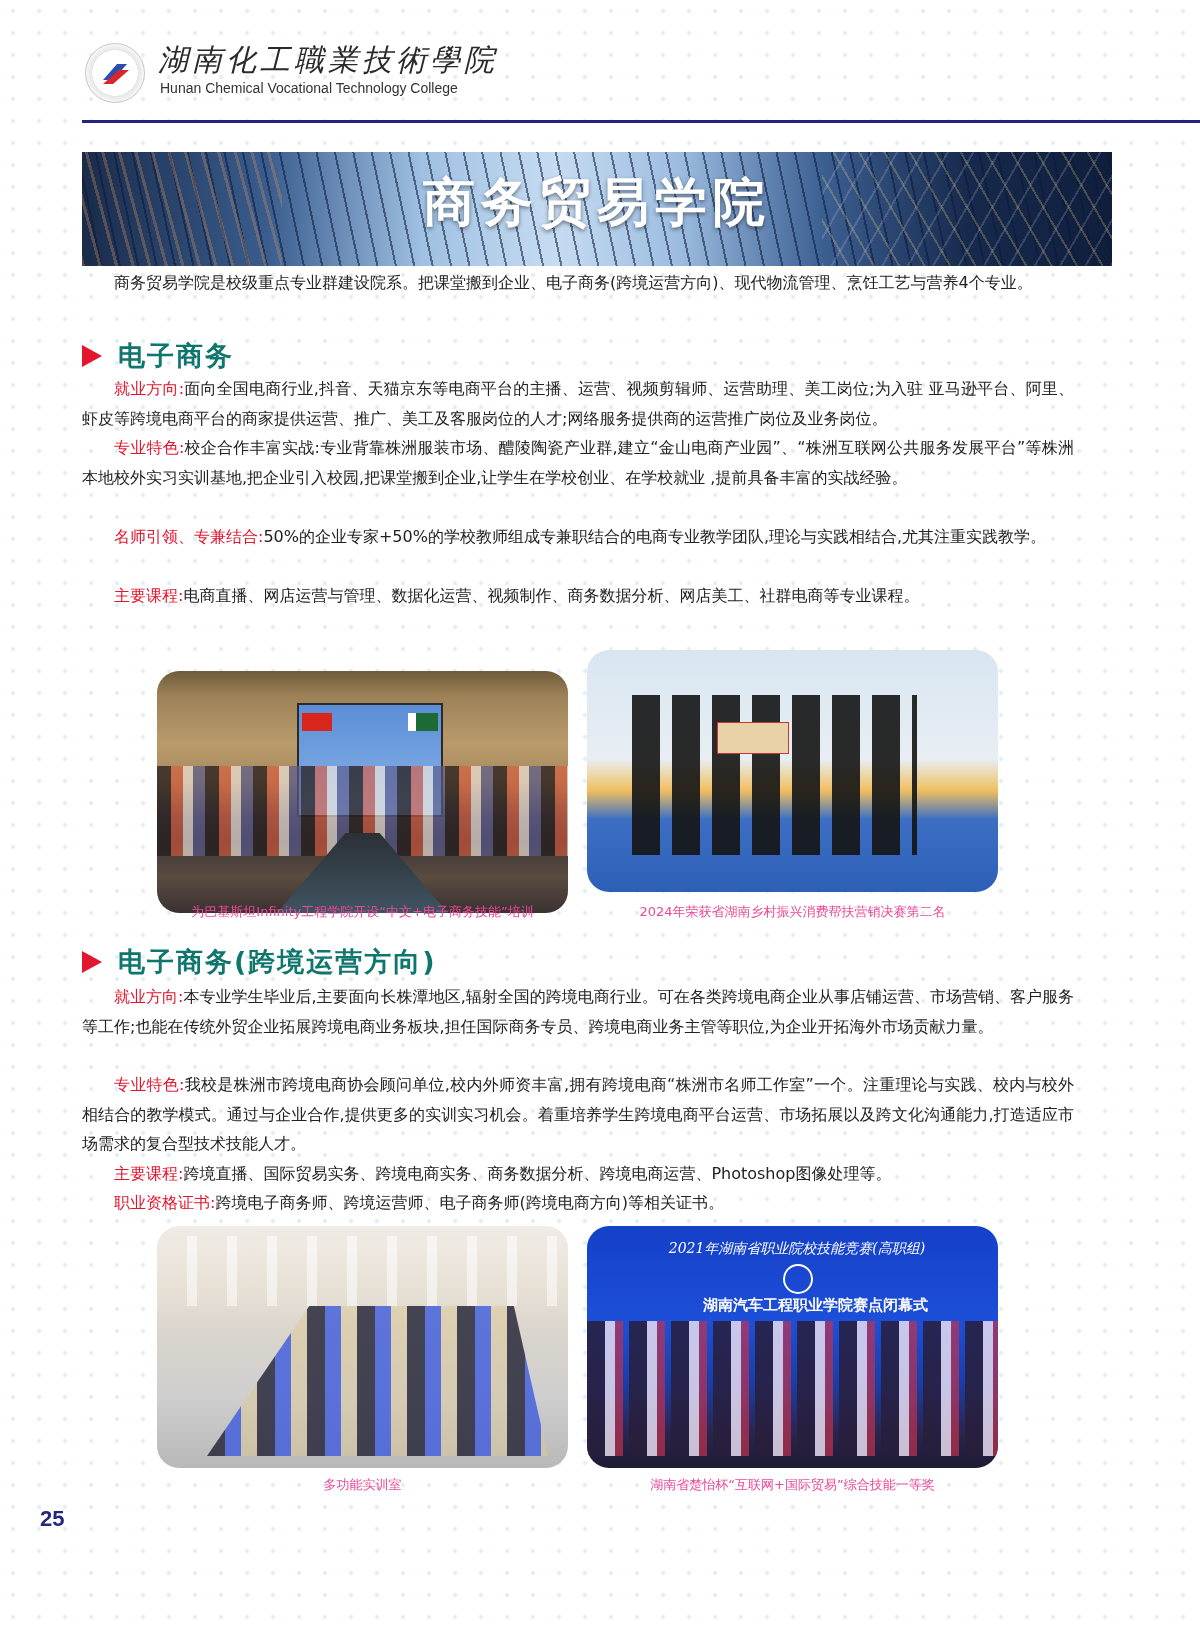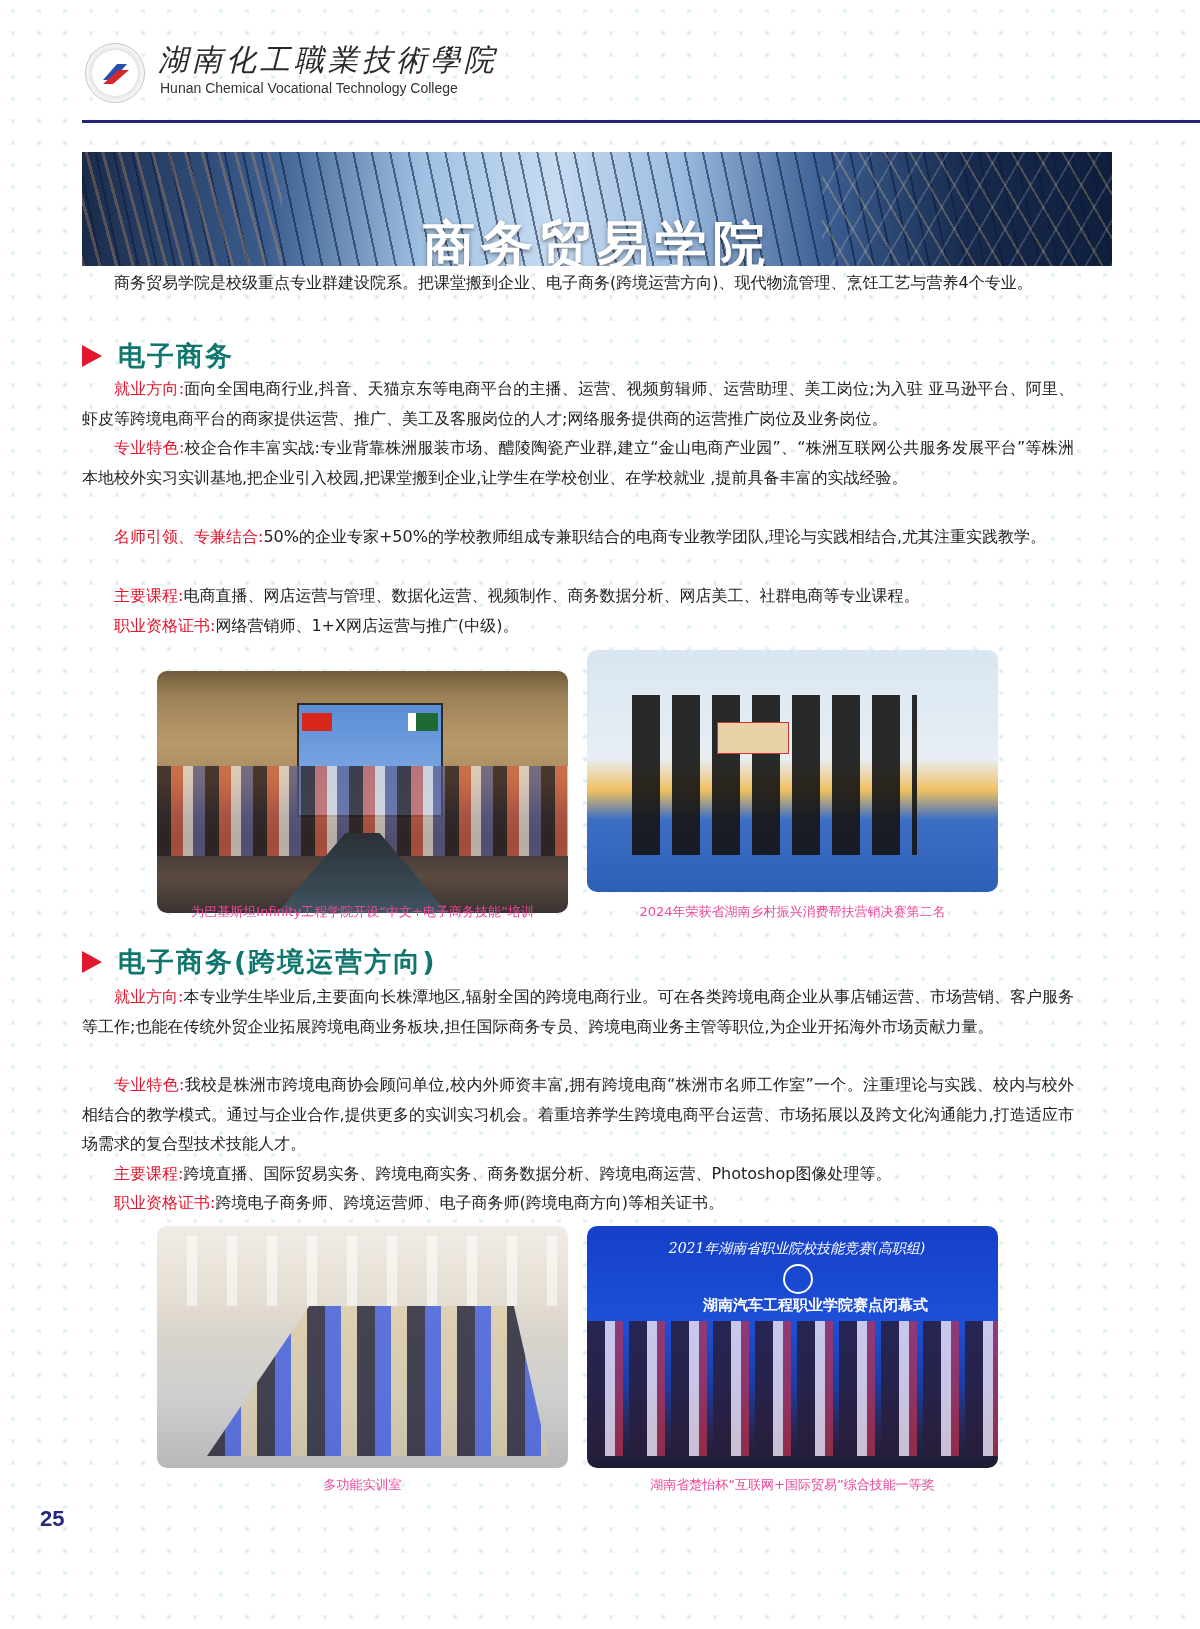--- a/index.html
+++ b/index.html
@@ -34,32 +34,32 @@
   }
   .banner .win { position: absolute; right: 0; top: 0; width: 290px; height: 114px;
     background:
       repeating-linear-gradient(60deg, rgba(255,210,120,0.25) 0 2px, rgba(0,0,0,0) 2px 22px),
       repeating-linear-gradient(-60deg, rgba(255,255,255,0.15) 0 2px, rgba(0,0,0,0) 2px 22px);
   }
   .banner .left-tower { position: absolute; left: 0; top: 0; width: 200px; height: 114px;
     background: repeating-linear-gradient(75deg, rgba(200,140,90,0.35) 0 3px, rgba(0,0,0,0) 3px 16px); }
   .banner-title { position: absolute; left: 0; right: 0; top: 16px; text-align: center;
     font-size: 52px; font-weight: bold; color: #ffffff; letter-spacing: 6px;
-    text-shadow: 0 2px 4px rgba(0,0,0,0.45); margin-top: 43px; }
+    text-shadow: 0 2px 4px rgba(0,0,0,0.45); }
 
   
   .para { position: absolute; left: 82px; width: 992px; font-size: 16px; line-height: 29.5px; text-align: justify; color: #222; }
   .indent { text-indent: 2em; }
   .lbl { color: #e2162d; }
   .sec-head { position: absolute; left: 82px; display: flex; align-items: center; }
   .sec-head .tri { width: 0; height: 0; border-top: 11px solid transparent; border-bottom: 11px solid transparent; border-left: 20px solid #e2162d; margin-right: 16px; }
   .sec-head .ttl { font-size: 27px; font-weight: bold; color: #0f766e; letter-spacing: 2px; }
 
   
-  .photo { position: absolute; border-radius: 10px; overflow: hidden; }
+  .photo { position: absolute; border-radius: 22px; overflow: hidden; }
   .caption { position: absolute; font-size: 13px; color: #ec4899; text-align: center; }
 
   .p1 { left: 157px; top: 671px; width: 411px; height: 242px;
     background:
       linear-gradient(180deg, #6e5a3a 0%, #9c8157 10%, #b99a6a 30%, #a88a5f 45%, #4f4a4b 60%, #3b3537 70%, #5b4b40 85%, #3a3232 100%); }
   .p1 .screen { position: absolute; left: 140px; top: 32px; width: 142px; height: 110px; background: linear-gradient(180deg, #5b8ed6, #8bb4ea); border: 2px solid #2a2a2a; }
   .p1 .flag-cn { position: absolute; left: 3px; top: 8px; width: 30px; height: 18px; background: #d9261c; }
   .p1 .flag-pk { position: absolute; right: 3px; top: 8px; width: 30px; height: 18px; background: linear-gradient(90deg, #fff 25%, #1d6a34 25%); }
   .p1 .people { position: absolute; left: 0; right: 0; top: 95px; height: 90px;
     background: repeating-linear-gradient(90deg, rgba(40,30,30,0.85) 0 14px, rgba(220,90,60,0.7) 14px 26px, rgba(240,230,220,0.75) 26px 36px, rgba(90,90,140,0.75) 36px 48px); opacity: 0.9; }
@@ -123,23 +123,20 @@
   </div>
   <div class="para indent" style="top:433px;">
     <span class="lbl">专业特色:</span><span>校企合作丰富实战:专业背靠株洲服装市场、醴陵陶瓷产业群,建立“金山电商产业园”、“株洲互联网公共服务发展平台”等株洲本地校外实习实训基地,把企业引入校园,把课堂搬到企业,让学生在学校创业、在学校就业 ,提前具备丰富的实战经验。</span>
   </div>
   <div class="para indent" style="top:522px;">
     <span class="lbl">名师引领、专兼结合:</span><span>50%的企业专家+50%的学校教师组成专兼职结合的电商专业教学团队,理论与实践相结合,尤其注重实践教学。</span>
   </div>
   <div class="para indent" style="top:581px;">
     <span class="lbl">主要课程:</span><span>电商直播、网店运营与管理、数据化运营、视频制作、商务数据分析、网店美工、社群电商等专业课程。</span>
   </div>
-  <div class="para indent" style="top:611px;">
-    <span class="lbl">职业资格证书:</span><span>网络营销师、1+X网店运营与推广(中级)。</span>
-  </div>
 
   <div class="photo p1">
     <div class="screen">
       <div class="flag-cn"></div>
       <div class="flag-pk"></div>
     </div>
     <div class="people"></div>
     <div class="table"></div>
   </div>
   <div class="caption" style="left:157px; top:903px; width:411px;">为巴基斯坦Infinity工程学院开设“中文+电子商务技能”培训</div>

